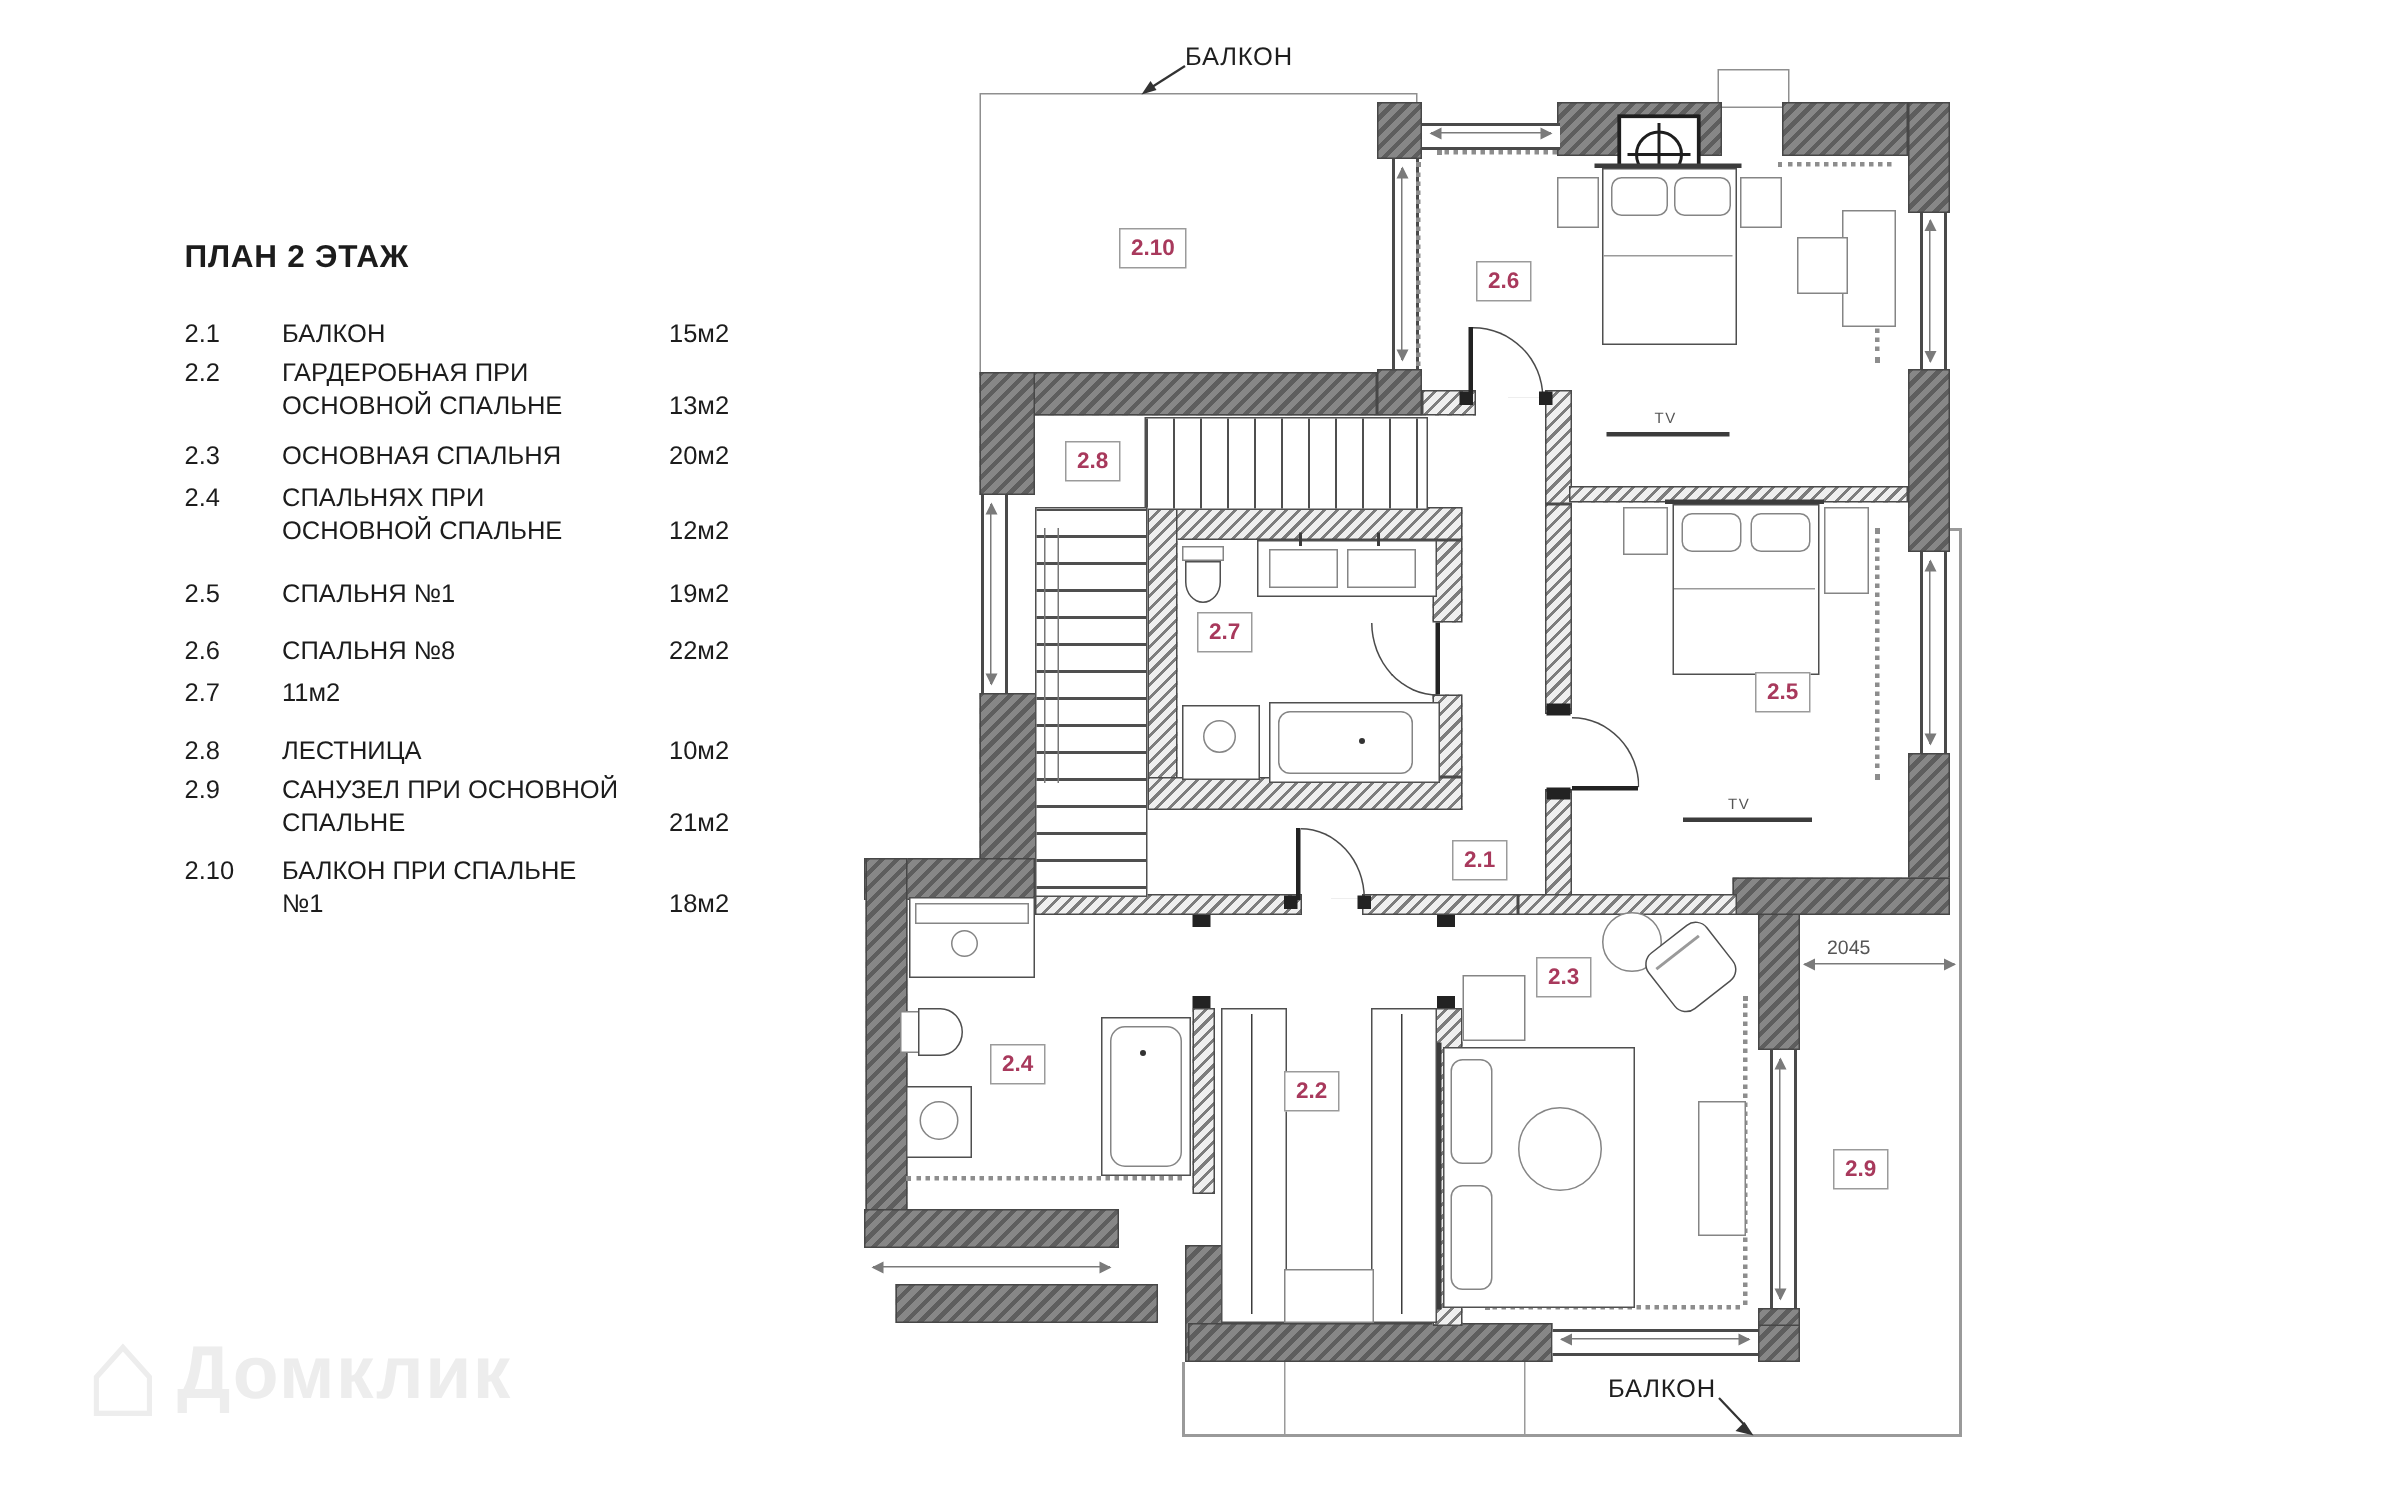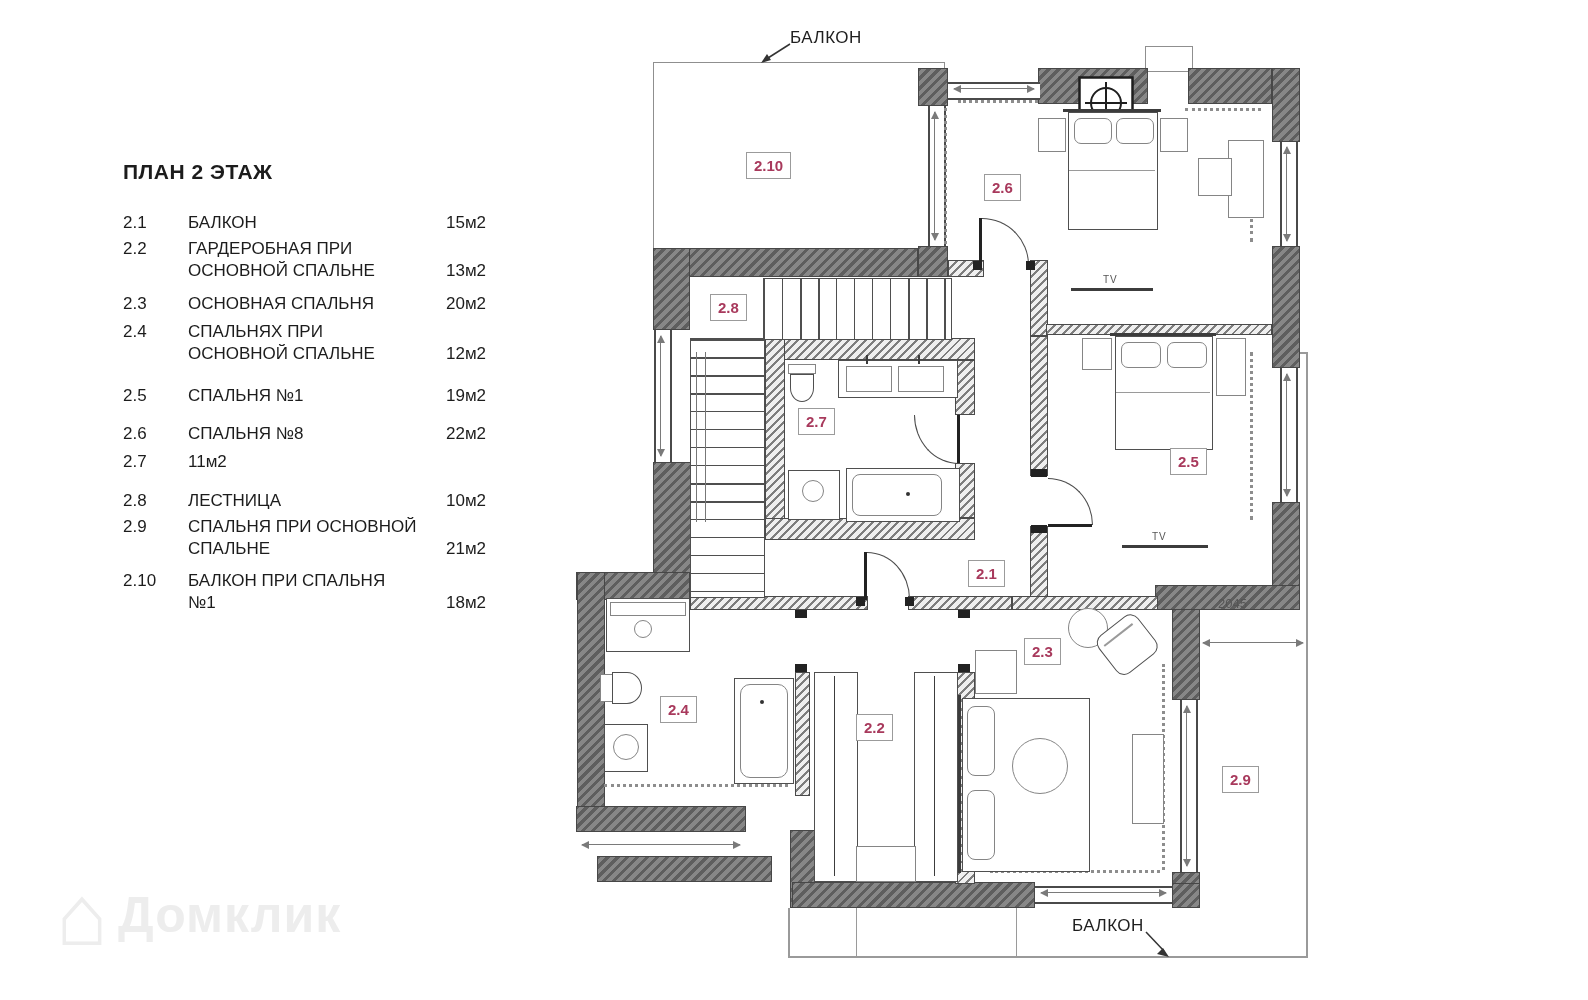--- a/index.html
+++ b/index.html
@@ -115,29 +115,29 @@
     <div class="lnum">2.8</div>
     <div class="lname">
         <div>ЛЕСТНИЦА</div>
         <div></div>
       </div>
     <div class="larea">10м2</div>
   </div>
   <div class="lrow" style="margin-top:4px">
     <div class="lnum">2.9</div>
     <div class="lname">
-        <div>СПАЛЬНЯ ПРИ ОСНОВНОЙ</div>
+        <div>САНУЗЕЛ ПРИ ОСНОВНОЙ</div>
         <div>СПАЛЬНЕ</div>
       </div>
     <div class="larea">21м2</div>
   </div>
   <div class="lrow" style="margin-top:10px">
     <div class="lnum">2.10</div>
     <div class="lname">
-        <div>БАЛКОН ПРИ СПАЛЬНЯ</div>
+        <div>БАЛКОН ПРИ СПАЛЬНЕ</div>
         <div>№1</div>
       </div>
     <div class="larea">18м2</div>
   </div>
 </div>
 
 <div class="abs" style="left:0;top:0;width:1588px;height:1000px;">
 
   <div class="oline" style="left:653px;top:62px;width:290px;height:186px;"></div>
   <div class="oline" style="left:1145px;top:46px;width:46px;height:24px;"></div>
@@ -324,20 +324,20 @@
   <div class="balktext" style="left:790px;top:28px;">БАЛКОН</div>
   <svg class="abs" style="left:758px;top:42px;" width="36" height="24" viewBox="0 0 36 24">
     <line x1="32" y1="2" x2="10" y2="16" stroke="#333" stroke-width="1.5"></line>
     <polygon points="3,21 13,18 9,12" fill="#333"></polygon>
   </svg>
   <div class="balktext" style="left:1072px;top:916px;">БАЛКОН</div>
   <svg class="abs" style="left:1142px;top:928px;" width="34" height="34" viewBox="0 0 34 34">
     <line x1="4" y1="4" x2="22" y2="23" stroke="#333" stroke-width="1.5"></line>
     <polygon points="27,29 15,26 21,20" fill="#333"></polygon>
   </svg>
-  <div class="dimtext" style="left:1218px;top:596px;">2045</div>
+  <div class="dimtext" style="left:1218px;top:624px;">2045</div>
   <div class="dim" style="left:1203px;top:642px;width:100px;"></div>
 </div>
 
 <div class="watermark">
   <span class="wm-icon">⌂</span>
   <span class="wm-text">Домклик</span>
 </div>
 
 </body></html>

